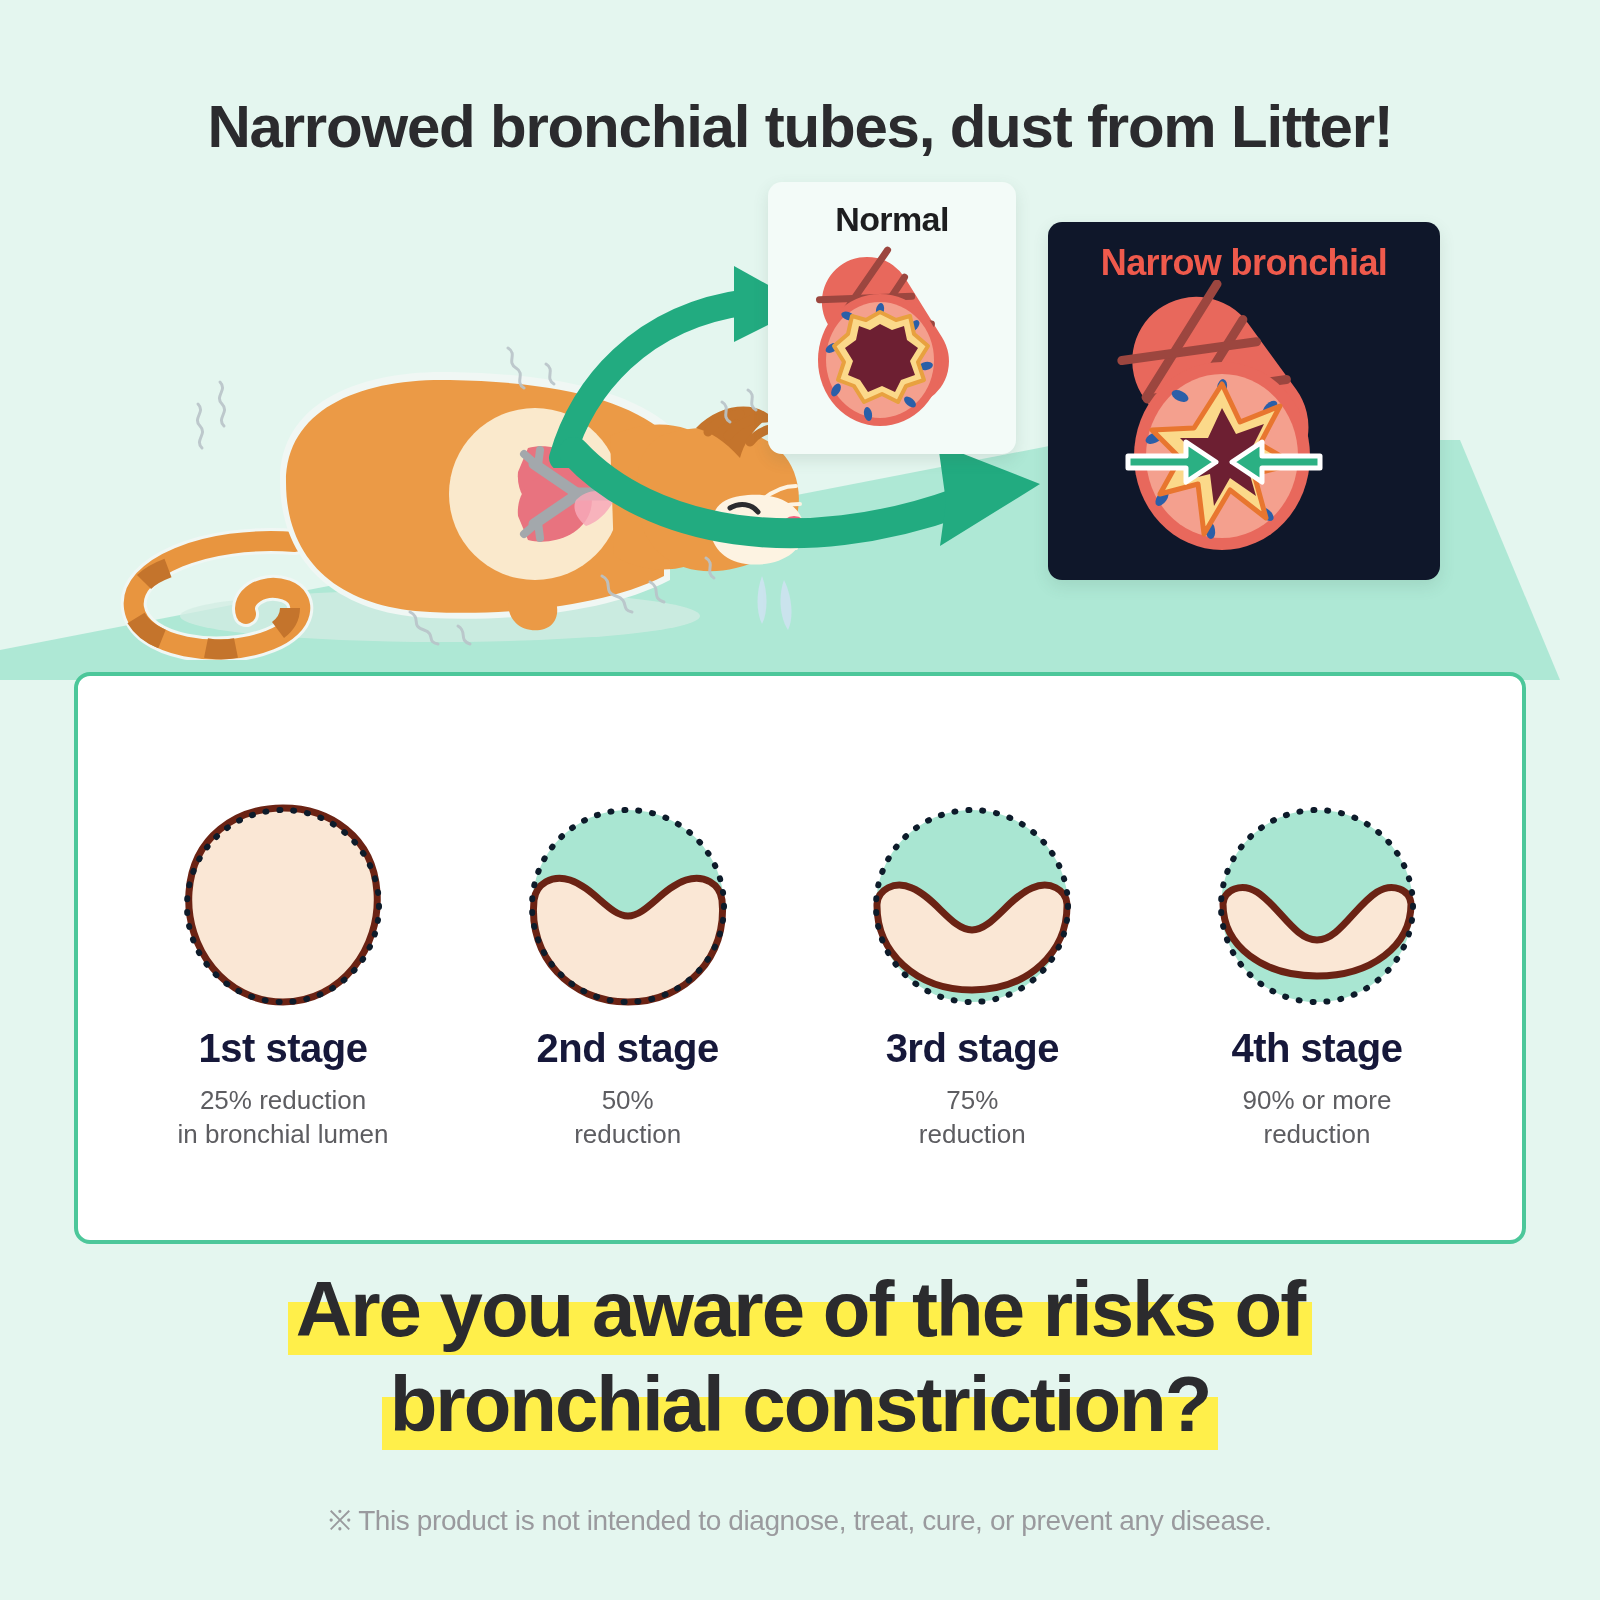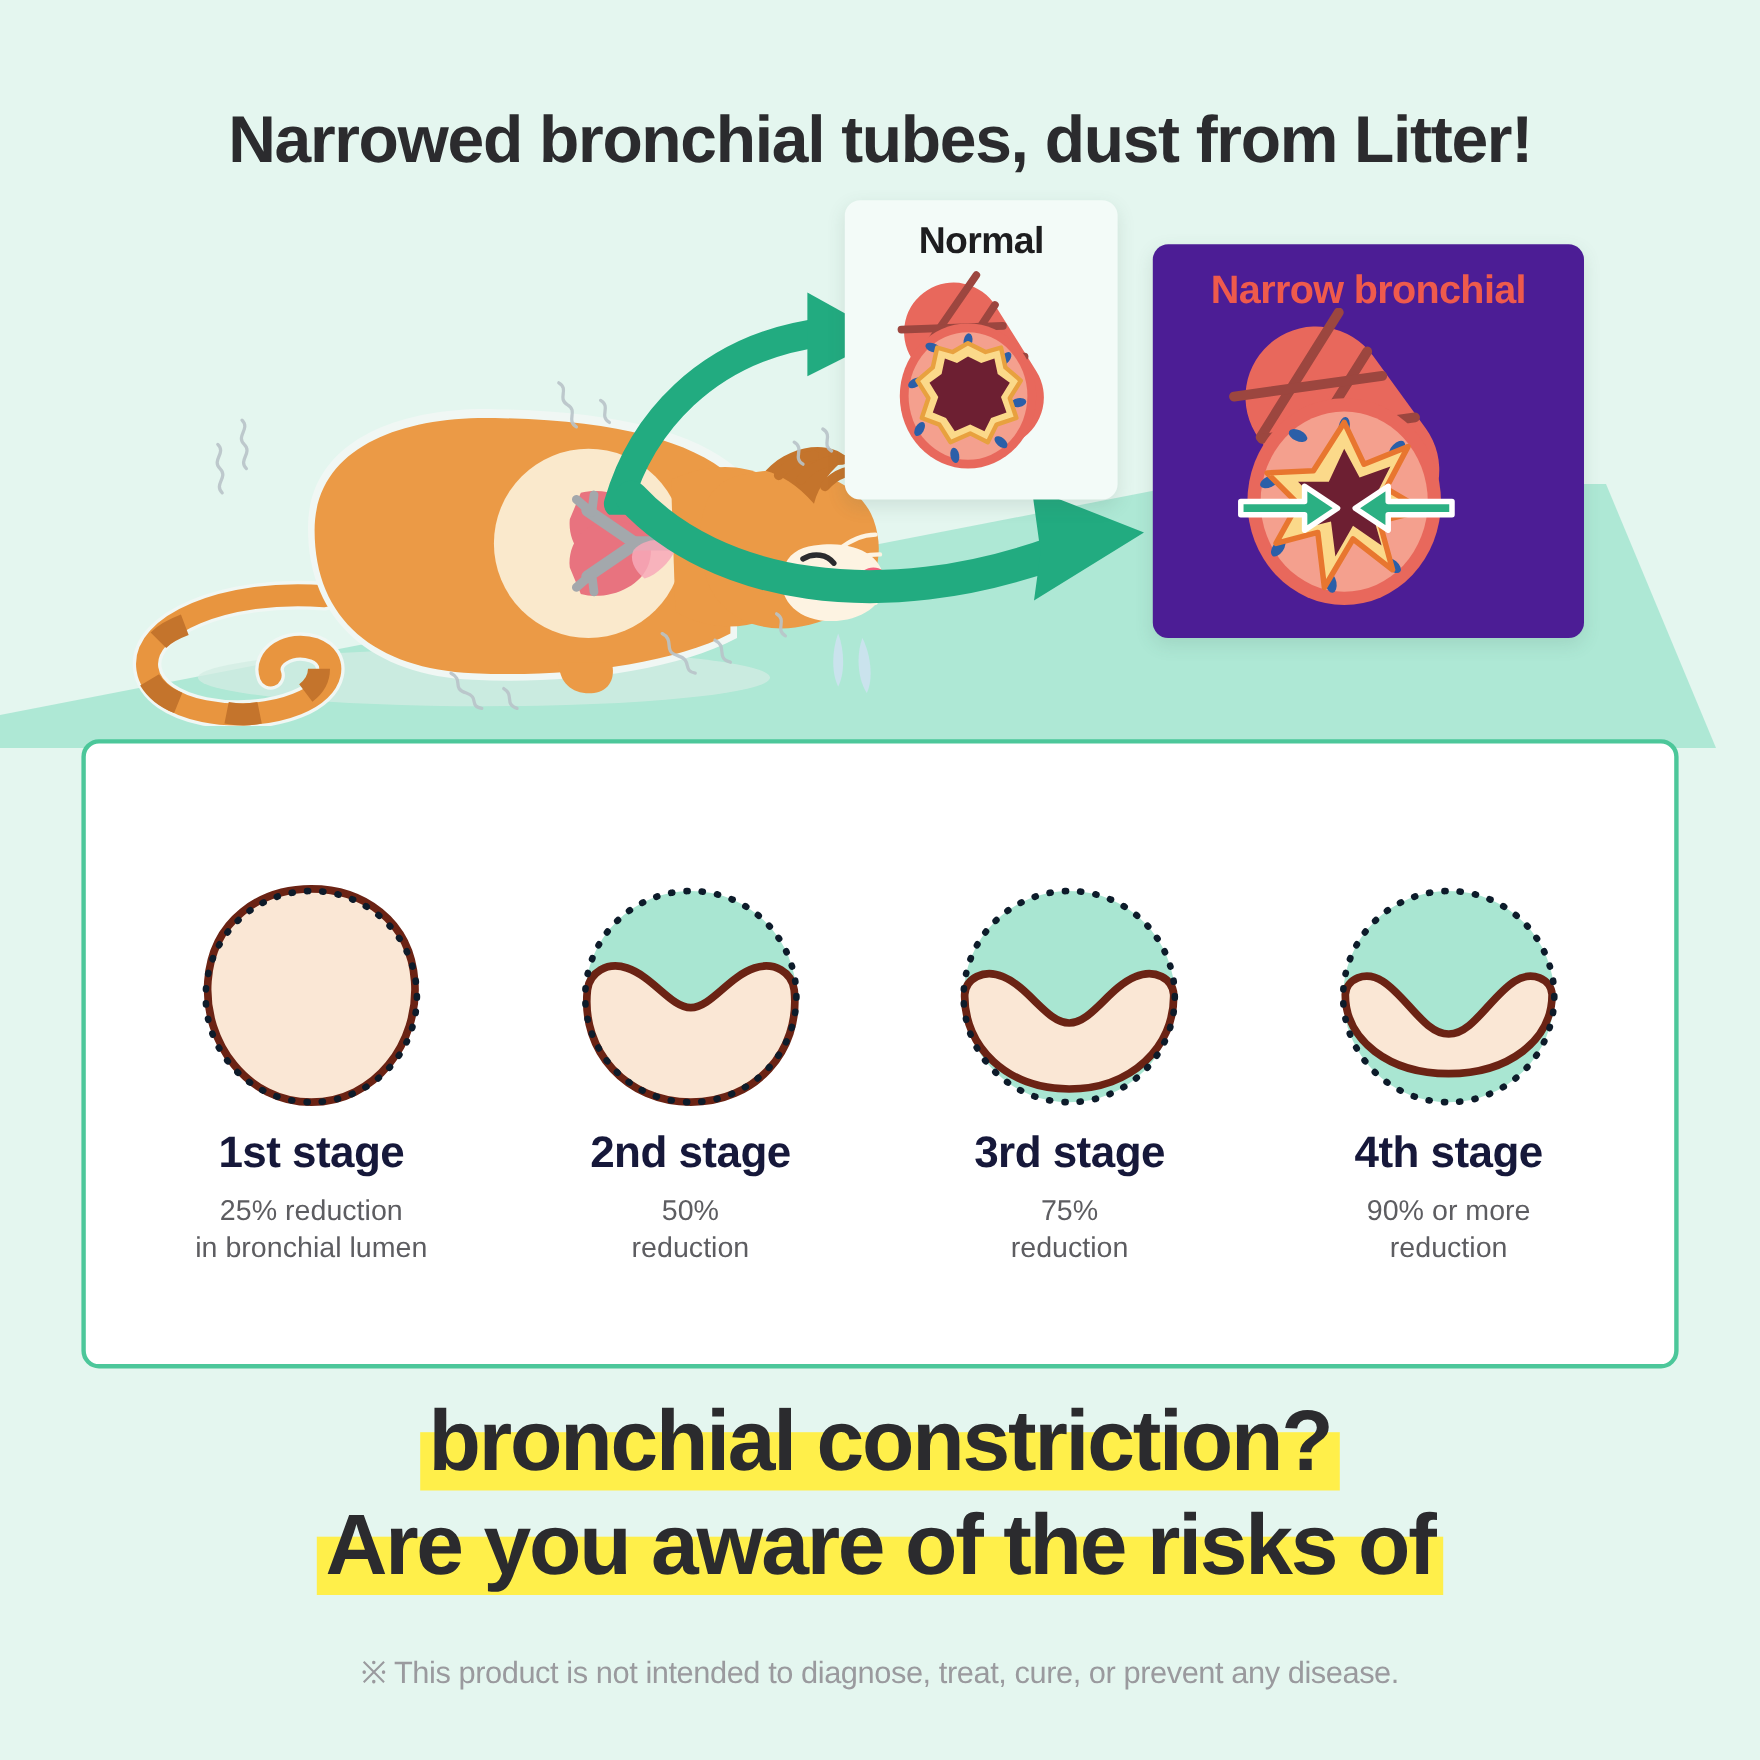--- a/index.html
+++ b/index.html
@@ -60,21 +60,21 @@
     left: 768px;
     top: 182px;
     width: 248px;
     height: 272px;
   }
   #card-narrow {
     left: 1048px;
     top: 222px;
     width: 392px;
     height: 358px;
-    background: #4c1d95;
+    background: #0f172a;
   }
   .card-title {
     position: absolute;
     width: 100%;
     text-align: center;
     font-weight: bold;
     letter-spacing: -0.6px;
   }
   #card-normal .card-title {
     top: 18px;
@@ -420,22 +420,22 @@
         <div class="stage-desc">90% or more
 reduction</div>
       </div>
 
     </div>
 
   </div>
 
   <div id="headline">
     <span class="headline-line">
+      <span class="hl-mark"><span>Are you aware of the risks of</span></span>
+    </span>
+    <span class="headline-line">
       <span class="hl-mark"><span>bronchial constriction?</span></span>
     </span>
-    <span class="headline-line">
-      <span class="hl-mark"><span>Are you aware of the risks of</span></span>
-    </span>
   </div>
 
   <div id="disclaimer">※ This product is not intended to diagnose, treat, cure, or prevent any disease.</div>
 
 </div>
 
 </body></html>

